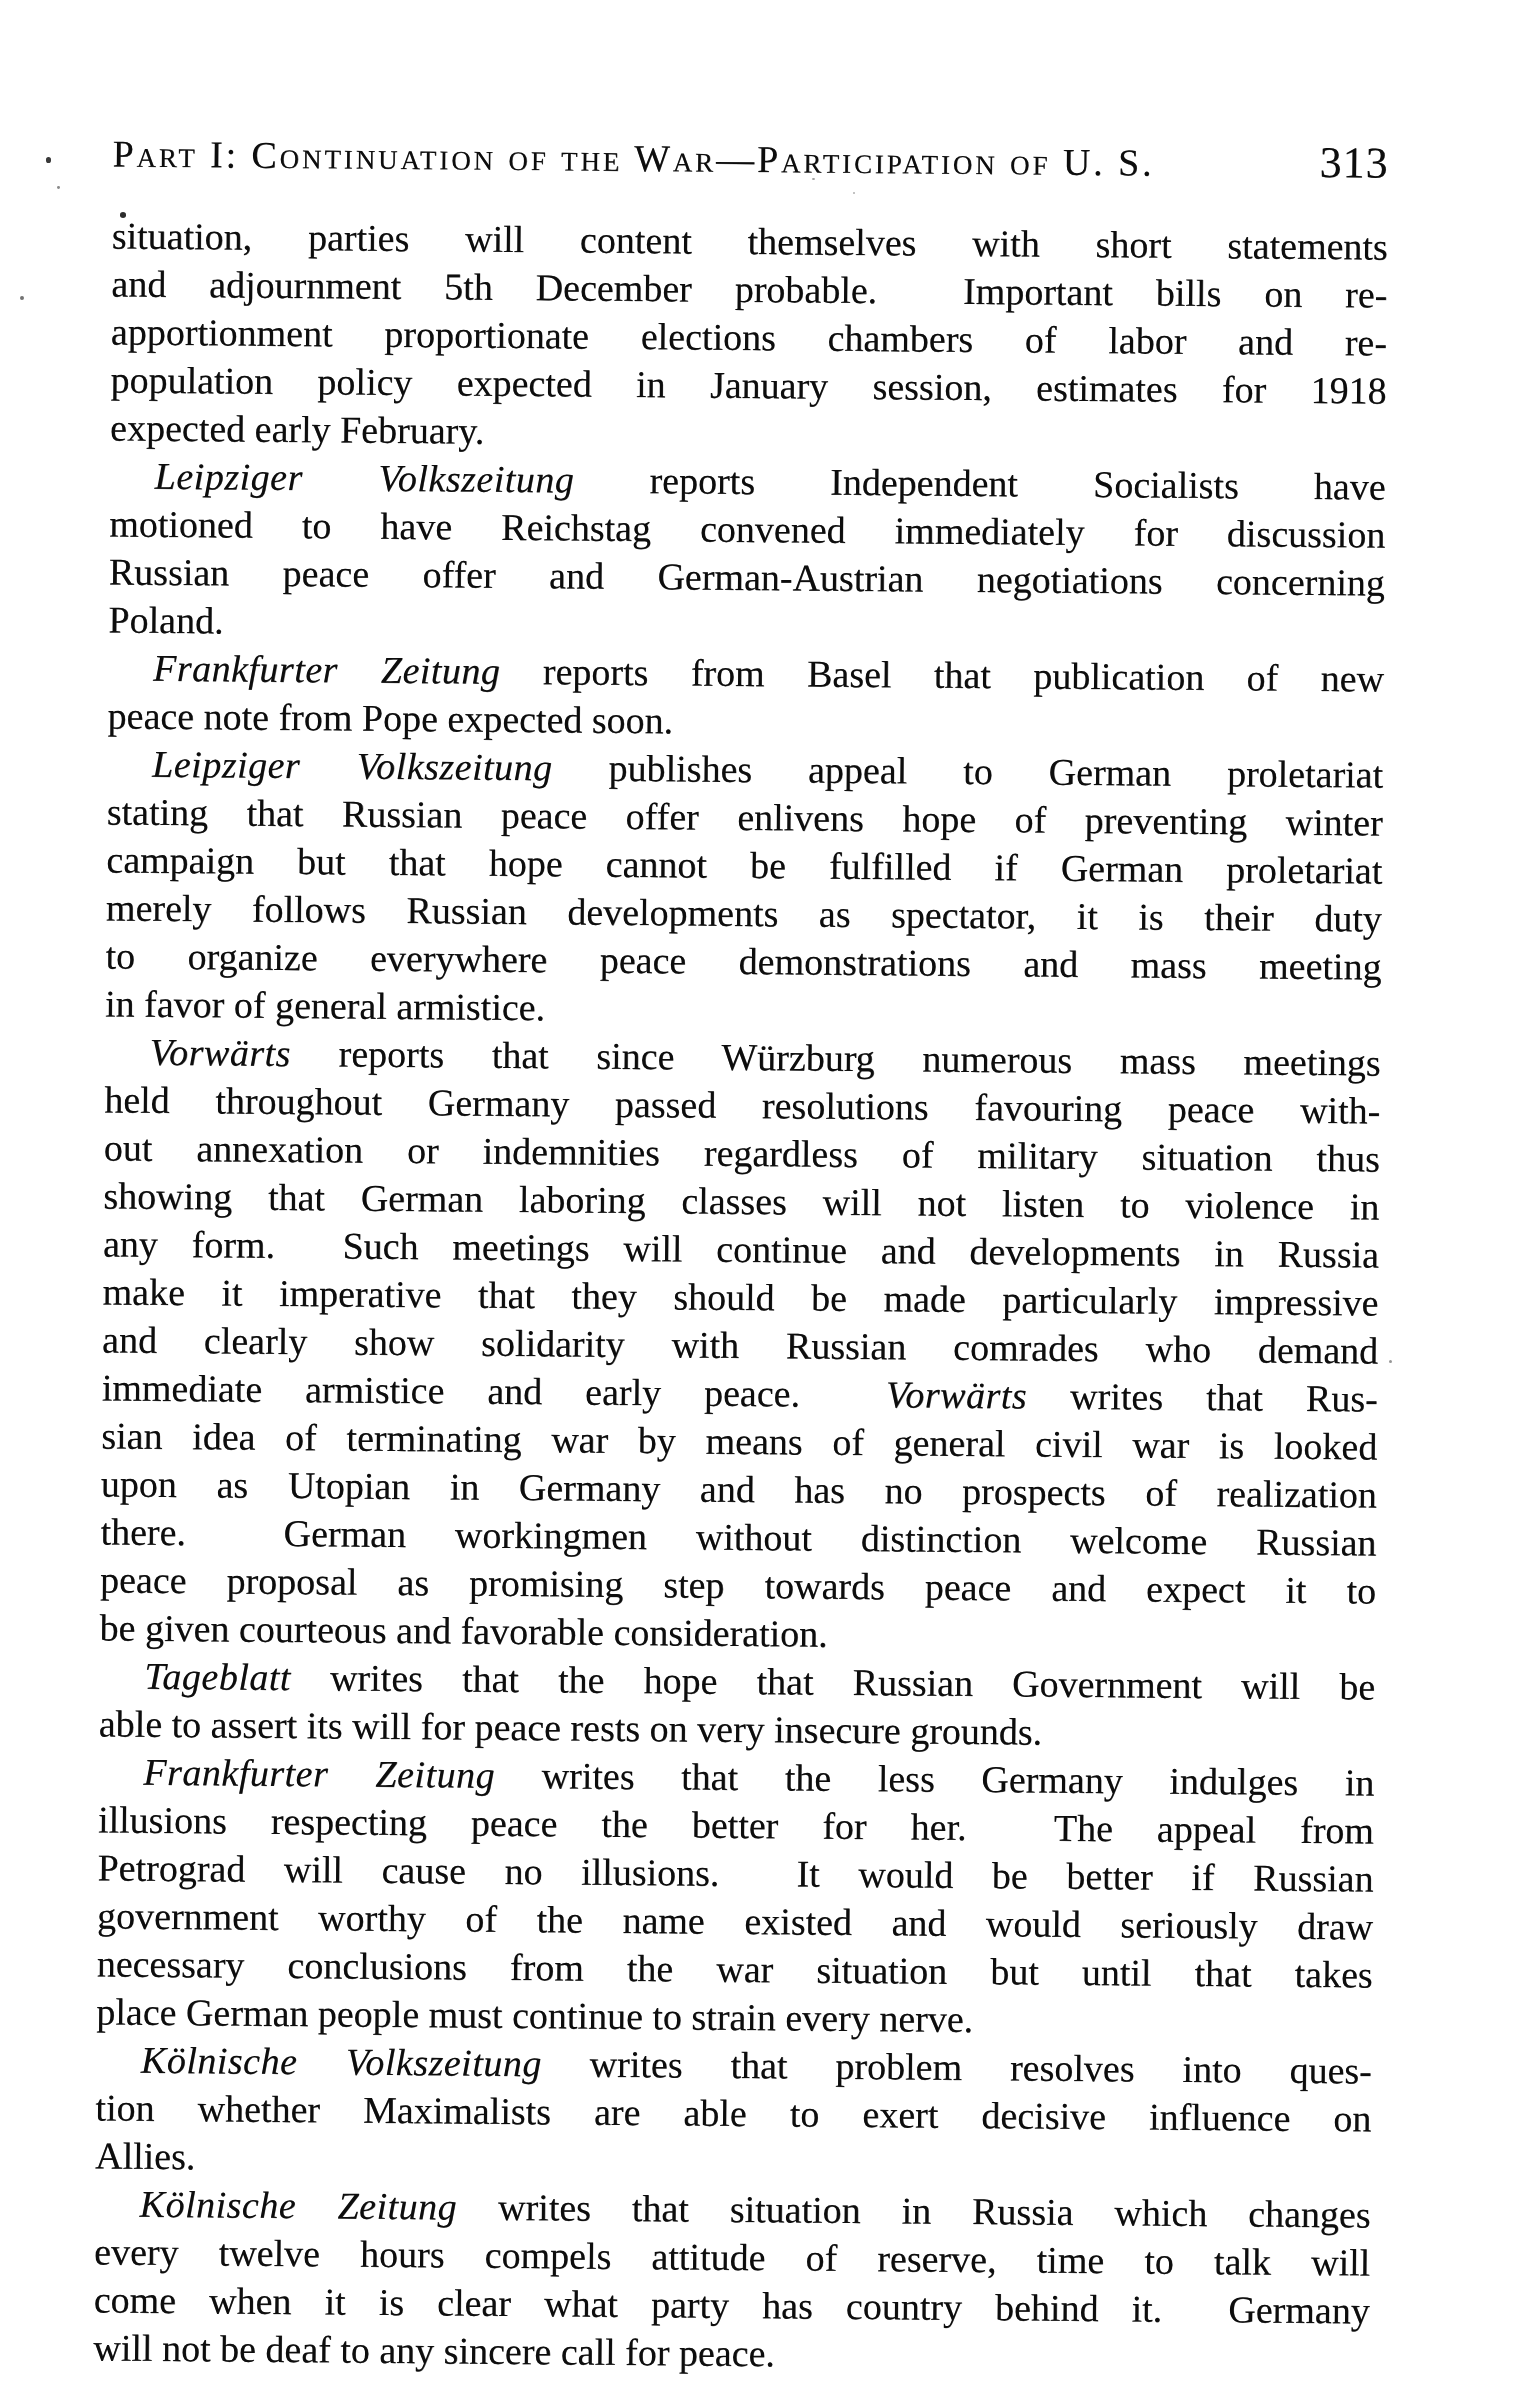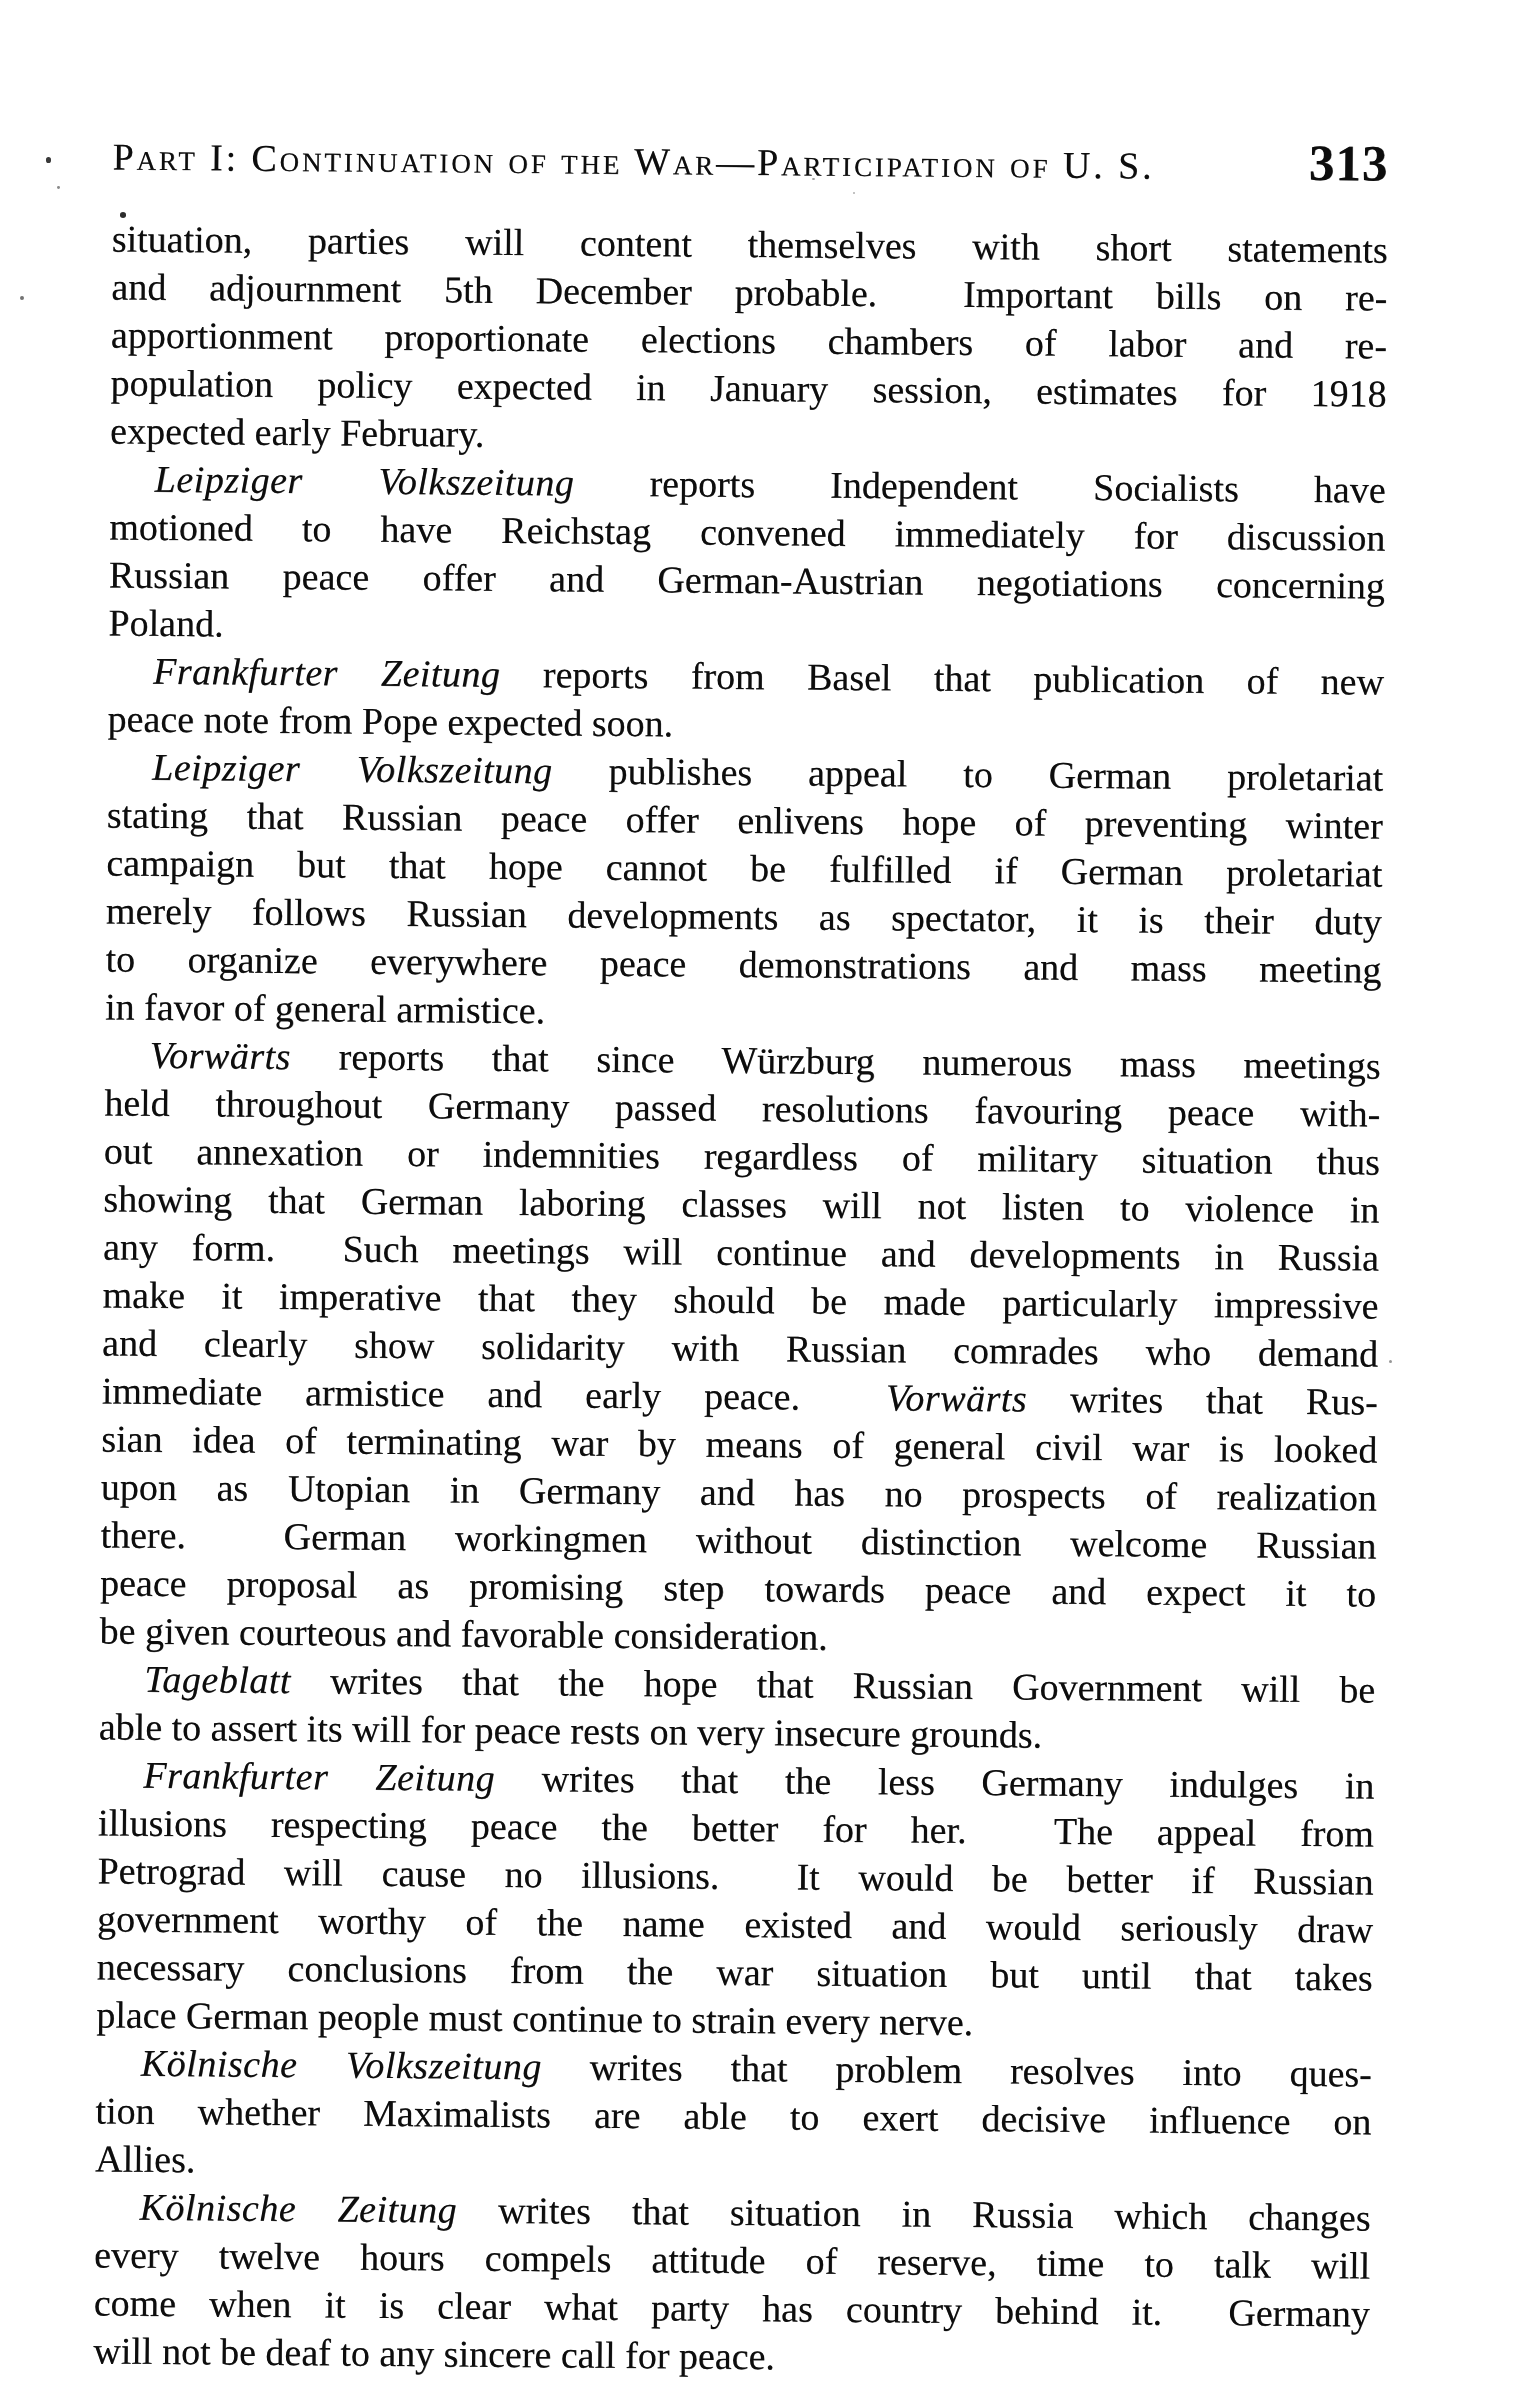--- a/index.html
+++ b/index.html
@@ -36,22 +36,22 @@
     line-height: 72px;
     margin-bottom: 21.5px;
     white-space: nowrap;
   }
   .head-title {
     font-variant: small-caps;
     font-size: 38px;
     letter-spacing: 2.9px;
   }
   .page-number {
-    font-size: 51px;
-    font-weight: 700;
+    font-size: 44px;
+    font-weight: 400;
     letter-spacing: 1px;
   }
   .text-body {
     font-size: 38px;
     line-height: 48px;
   }
   .line {
     white-space: pre-wrap;
     text-align: justify;
     text-align-last: justify;

